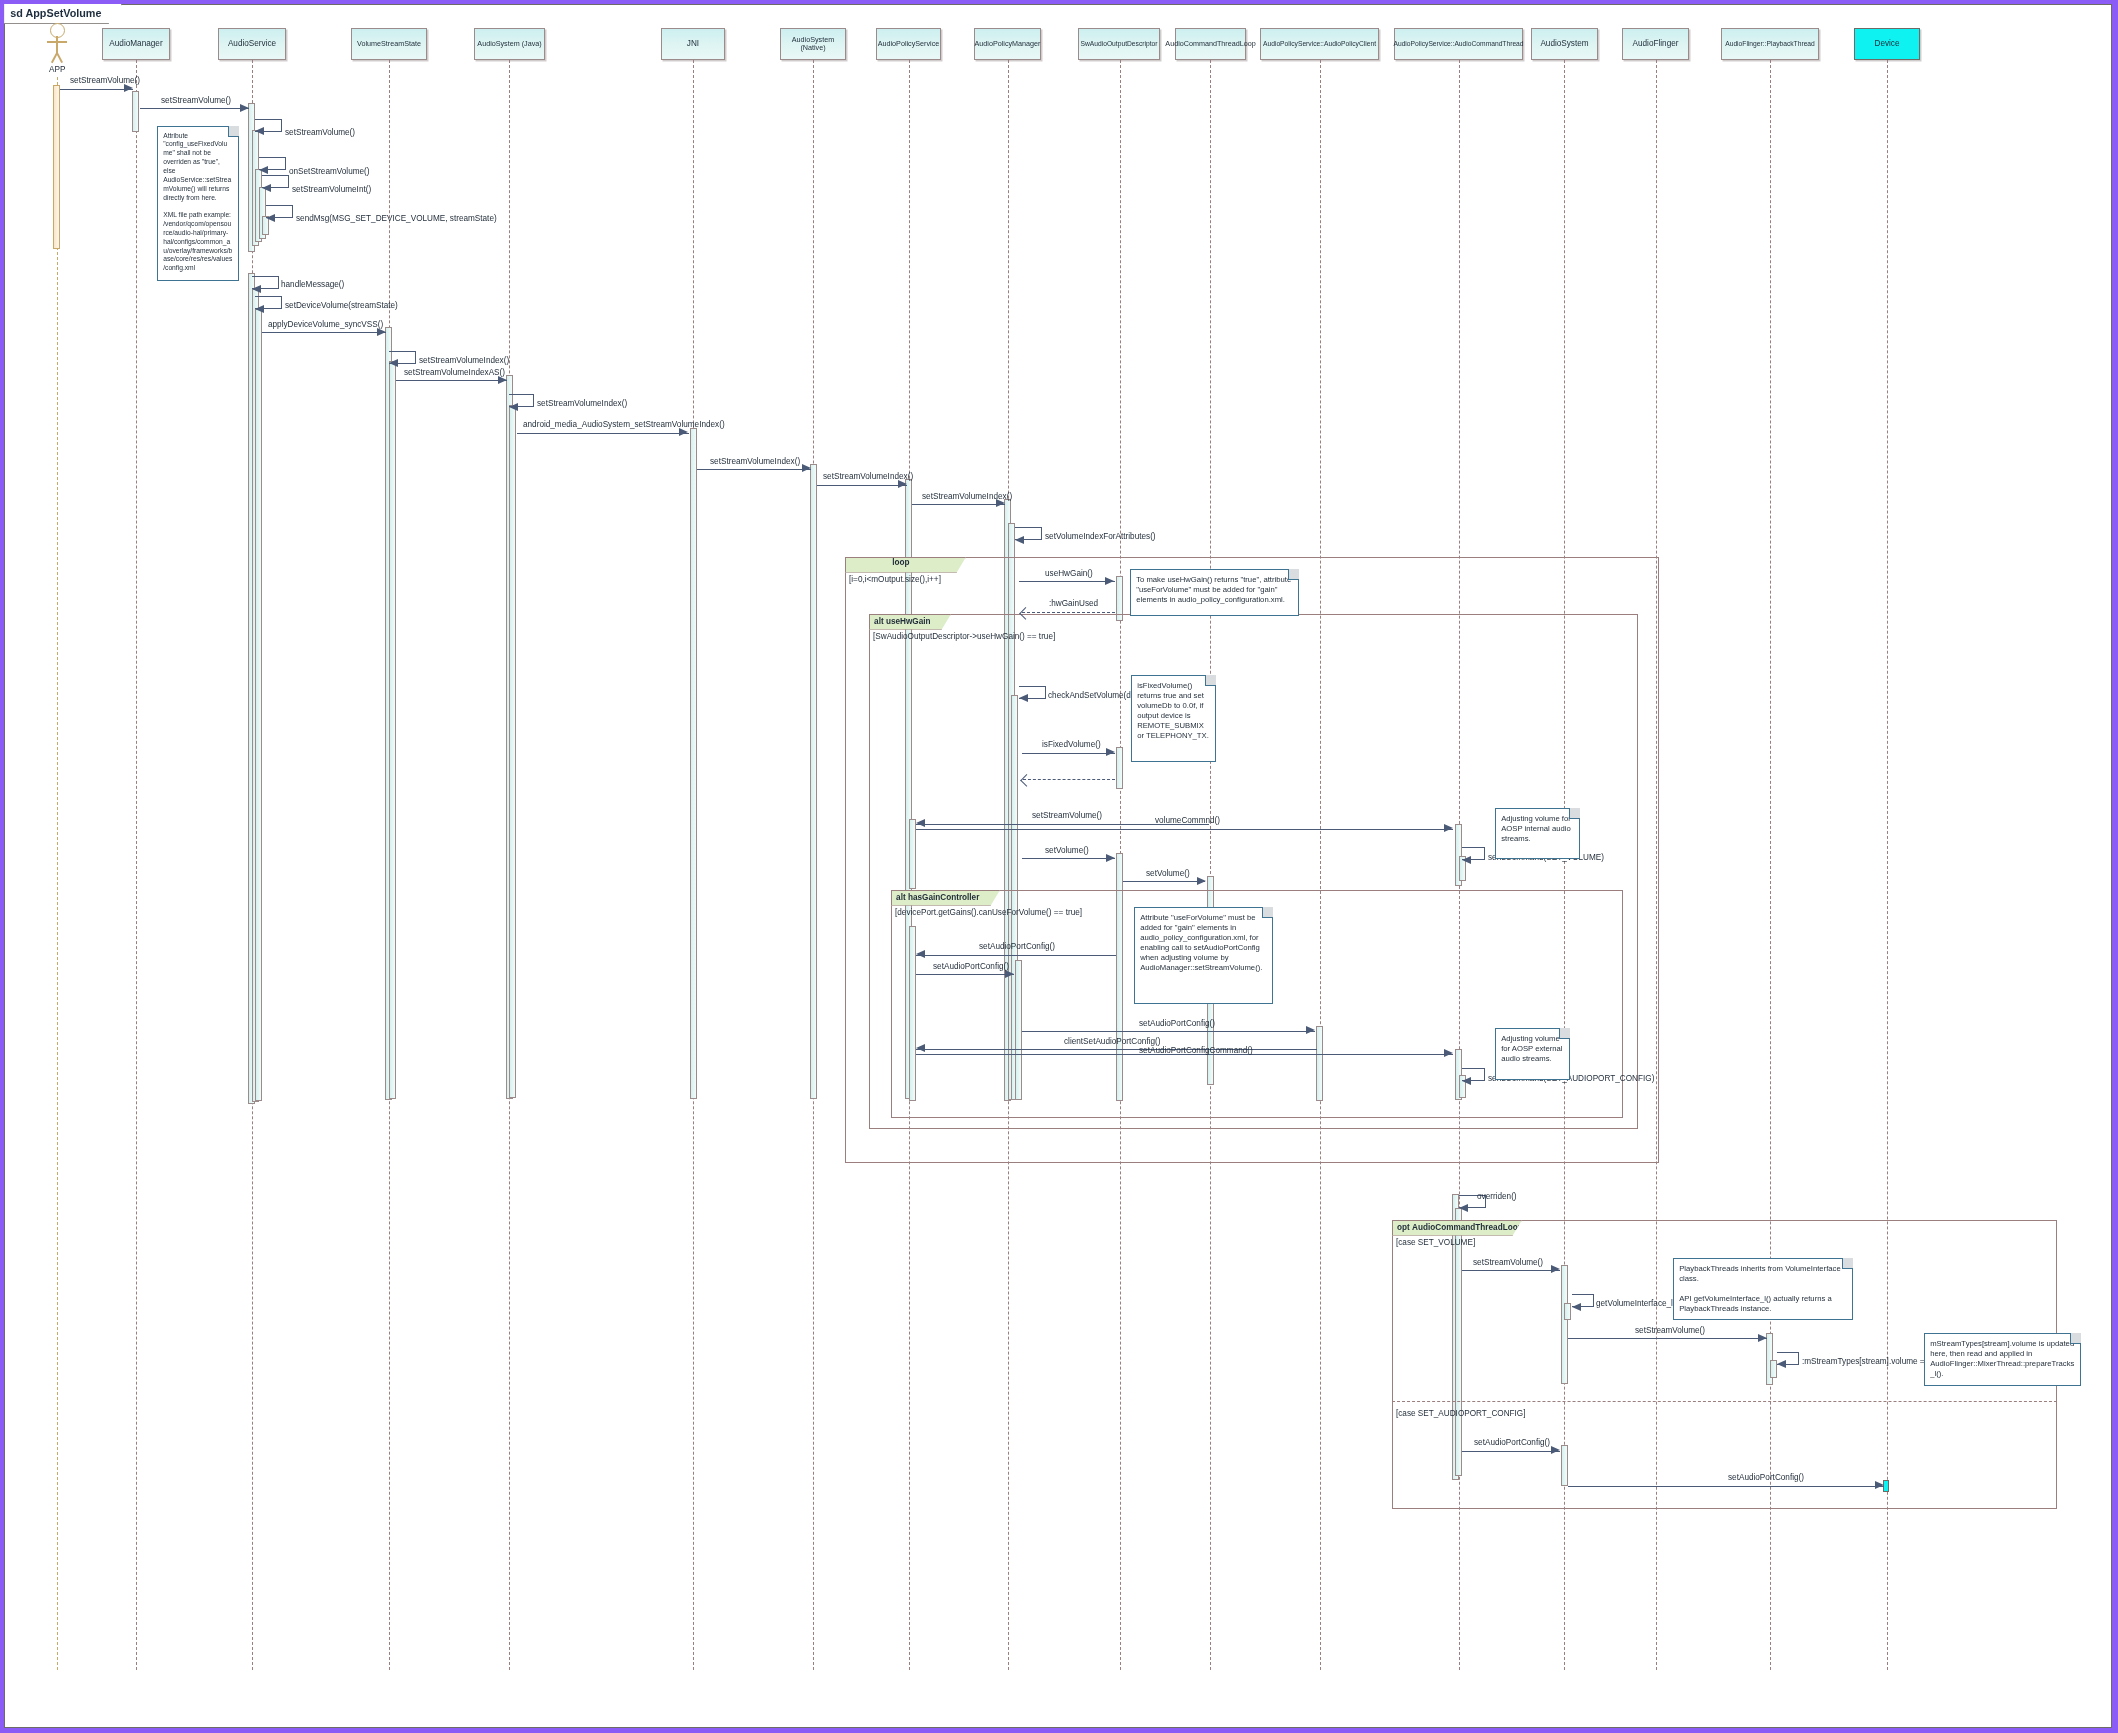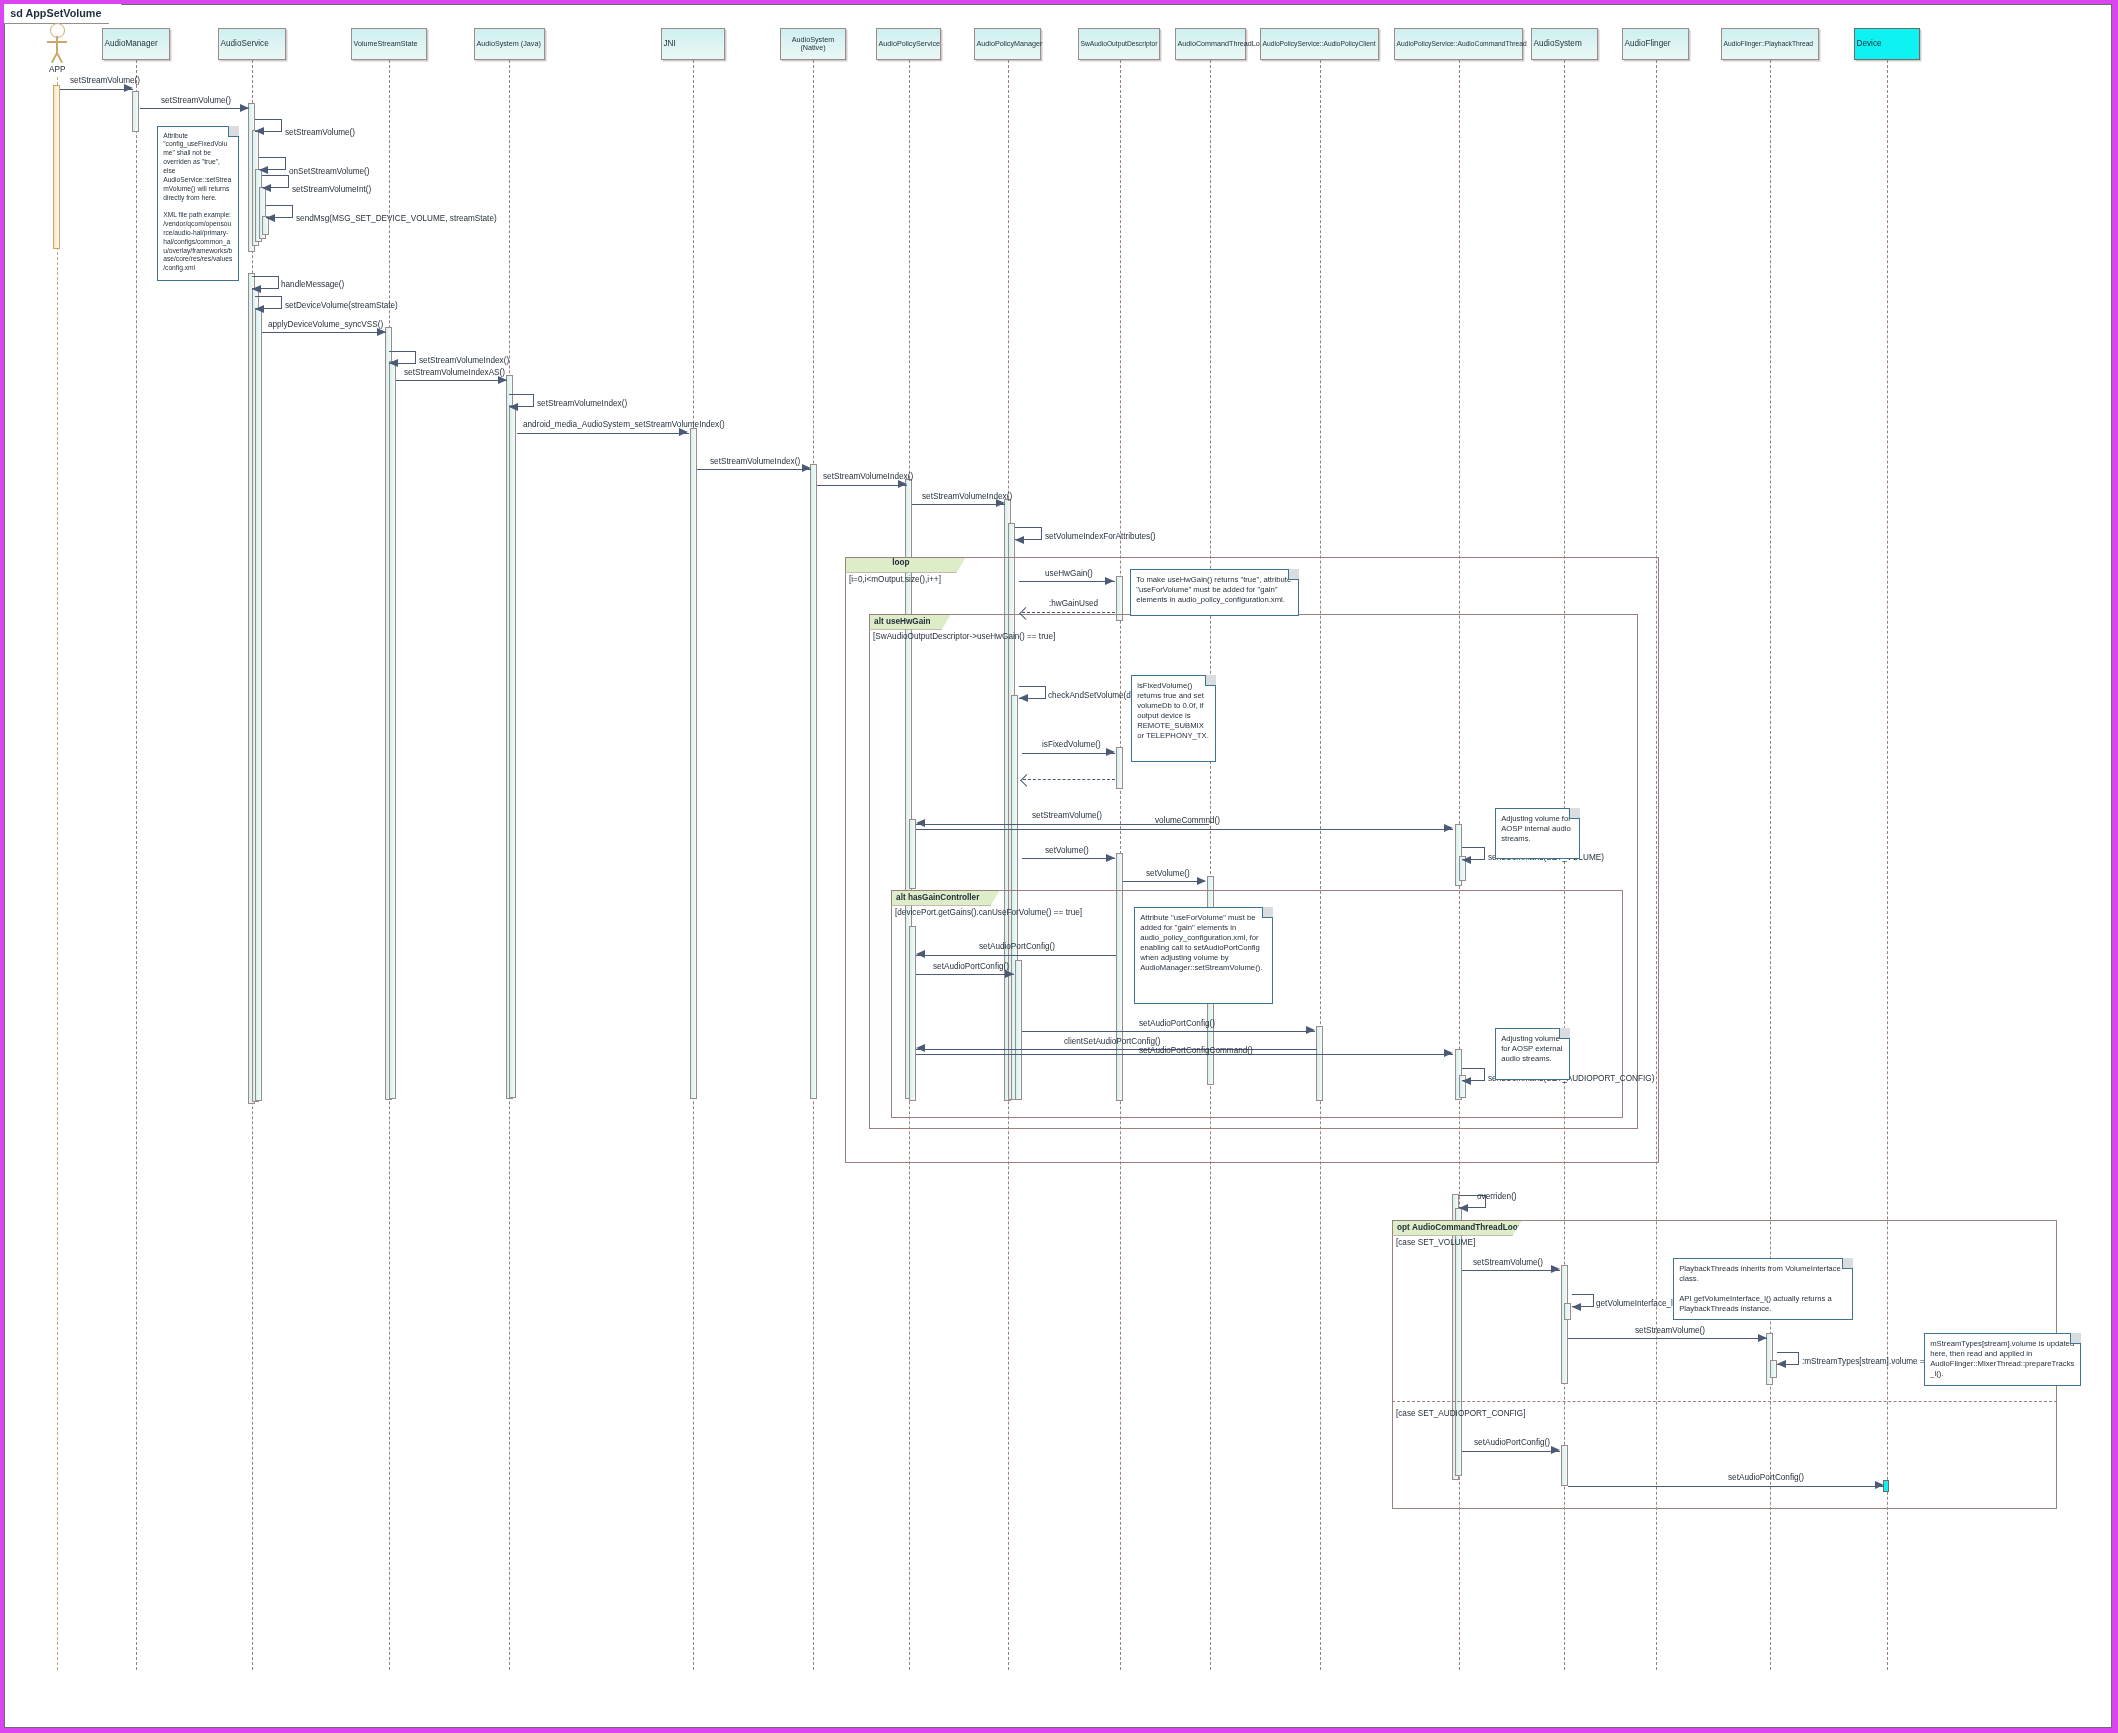--- a/index.html
+++ b/index.html
@@ -1,28 +1,28 @@
 <!DOCTYPE html>
 <html style="font-size:8.2px"><head>
 <meta charset="utf-8">
 <style>
   html,body{margin:0;padding:0;background:#ffffff;}
   body{font-family:"Liberation Sans",sans-serif;}
-  #stage{position:relative;width:2119px;height:1734px;background:#d946ef;overflow:hidden;}
+  #stage{position:relative;width:2119px;height:1734px;background:#8b5cf6;overflow:hidden;}
 
   
   .frame{position:absolute;left:4.1px;top:4.1px;width:2108px;height:1724px;border:1px solid #6e6a66;box-sizing:border-box;background:#fff;}
   .frame-tab{position:absolute;left:4.1px;top:4.1px;height:19.6px;background:#fff;border:1px solid #6e6a66;border-top:none;border-left:none;
              display:flex;align-items:center;padding:0 19.6px 0 6.2px;font-size:10.8px;font-weight:bold;color:#1d2d3d;
              clip-path:polygon(0 0,100% 0,calc(100% - 13.4px) 100%,0 100%);box-sizing:border-box;}
 
   
   .head{position:absolute;box-sizing:border-box;border:1px solid #9b8b8b;
         background:linear-gradient(180deg,#cdeff0 0%,#dff5f3 55%,#e9f8f6 100%);
-        display:flex;align-items:center;justify-content:flex-start;text-align:center;
+        display:flex;align-items:center;justify-content:center;text-align:center;
         font-size:8.2px;color:#1f2b38;line-height:1.05;padding:1px 1.5px;
         box-shadow:1.5px 1.5px 0 rgba(120,110,110,.35);}
   .head.device{background:#0ff2f2;border-color:#6e6a66;}
 
   
   .actor-head{position:absolute;width:13.4px;height:13.4px;border:1.5px solid #c8a96a;border-radius:50%;background:#fff;}
   .actor-body{position:absolute;width:1.5px;background:#c8a96a;}
   .actor-arms{position:absolute;height:1.5px;background:#c8a96a;}
   .actor-leg{position:absolute;width:1.5px;background:#c8a96a;transform-origin:top center;}
   .actor-label{position:absolute;font-size:8.2px;color:#1f2b38;}

